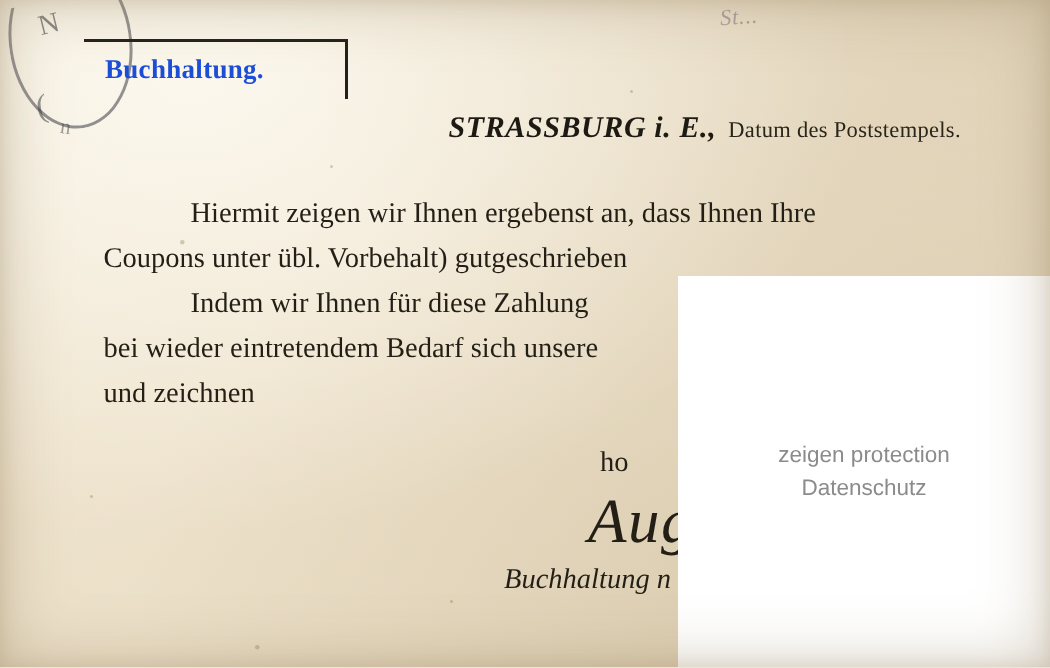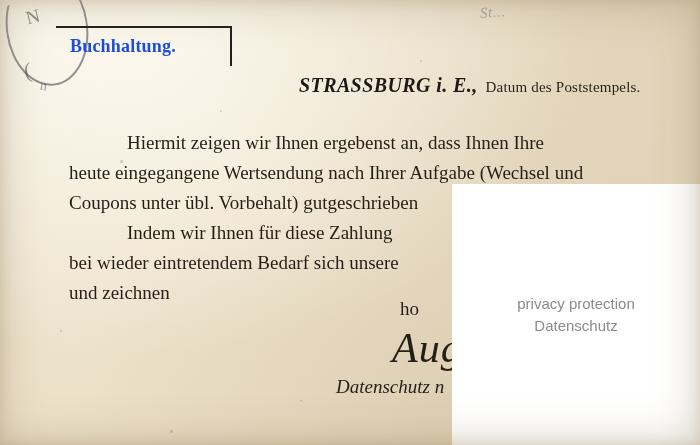--- a/index.html
+++ b/index.html
@@ -220,30 +220,29 @@
 
   <div id="heading-box"></div>
   <div id="heading-label">Buchhaltung.</div>
 
   <div id="place-line">
     <span id="place-name">STRASSBURG i. E.,</span><span id="place-date">Datum des Poststempels.</span>
   </div>
 
   <div id="body-text">
     <p class="indent">Hiermit zeigen wir Ihnen ergebenst an, dass Ihnen Ihre</p>
-    <p>heute eingegangene Wertsendung nach Ihrer Aufgabe (Wechsel und</p>
     <p>Coupons unter übl. Vorbehalt) gutgeschrieben</p>
     <p class="indent">Indem wir Ihnen für diese Zahlung</p>
     <p>bei wieder eintretendem Bedarf sich unsere</p>
     <p>und zeichnen</p>
   </div>
 
   <div id="closing-line">ho</div>
   <div id="signature">Aug</div>
-  <div id="company-line">Datenschutz n</div>
+  <div id="company-line">Buchhaltung n</div>
 
   <div id="privacy-overlay">
-    <div class="pl">privacy protection</div>
+    <div class="pl">zeigen protection</div>
     <div class="pl">Datenschutz</div>
   </div>
 
   <div id="edge-shade"></div>
 </div>
 
 </body></html>

